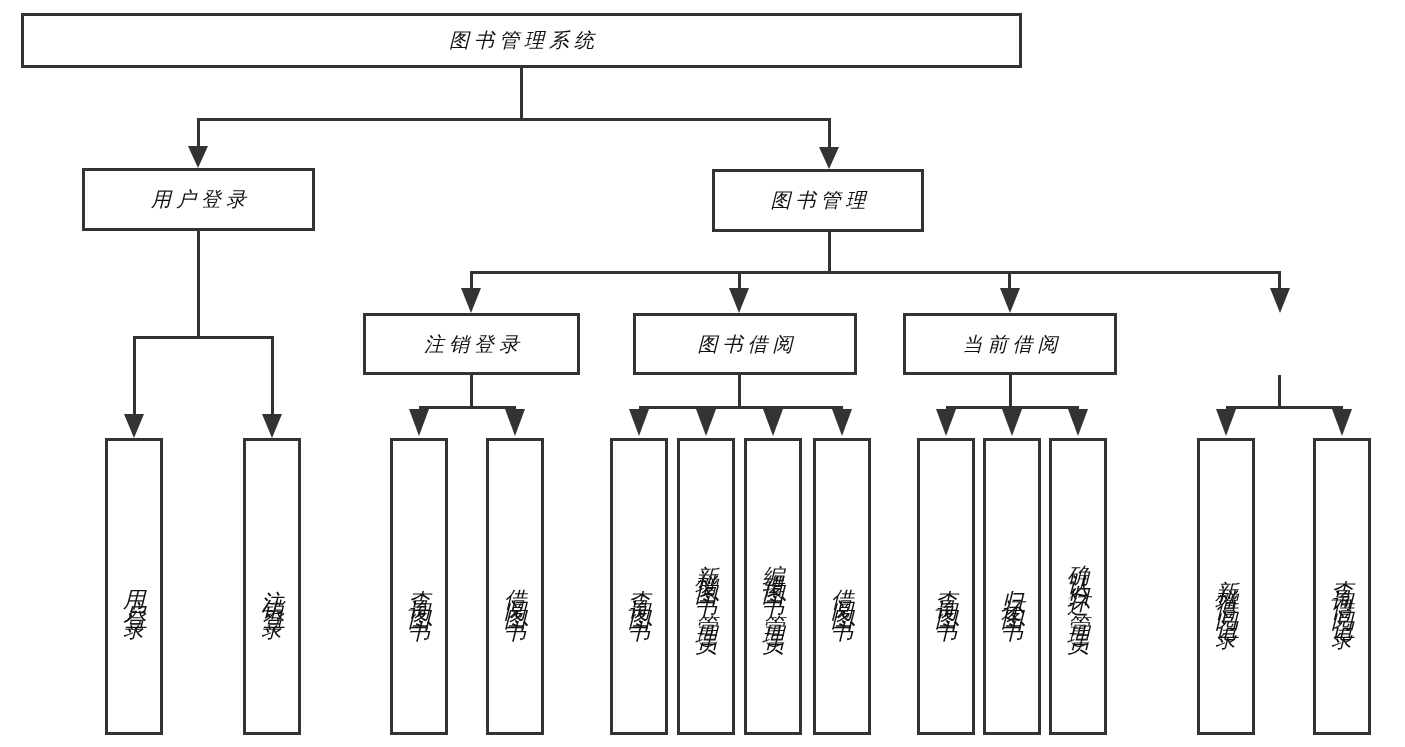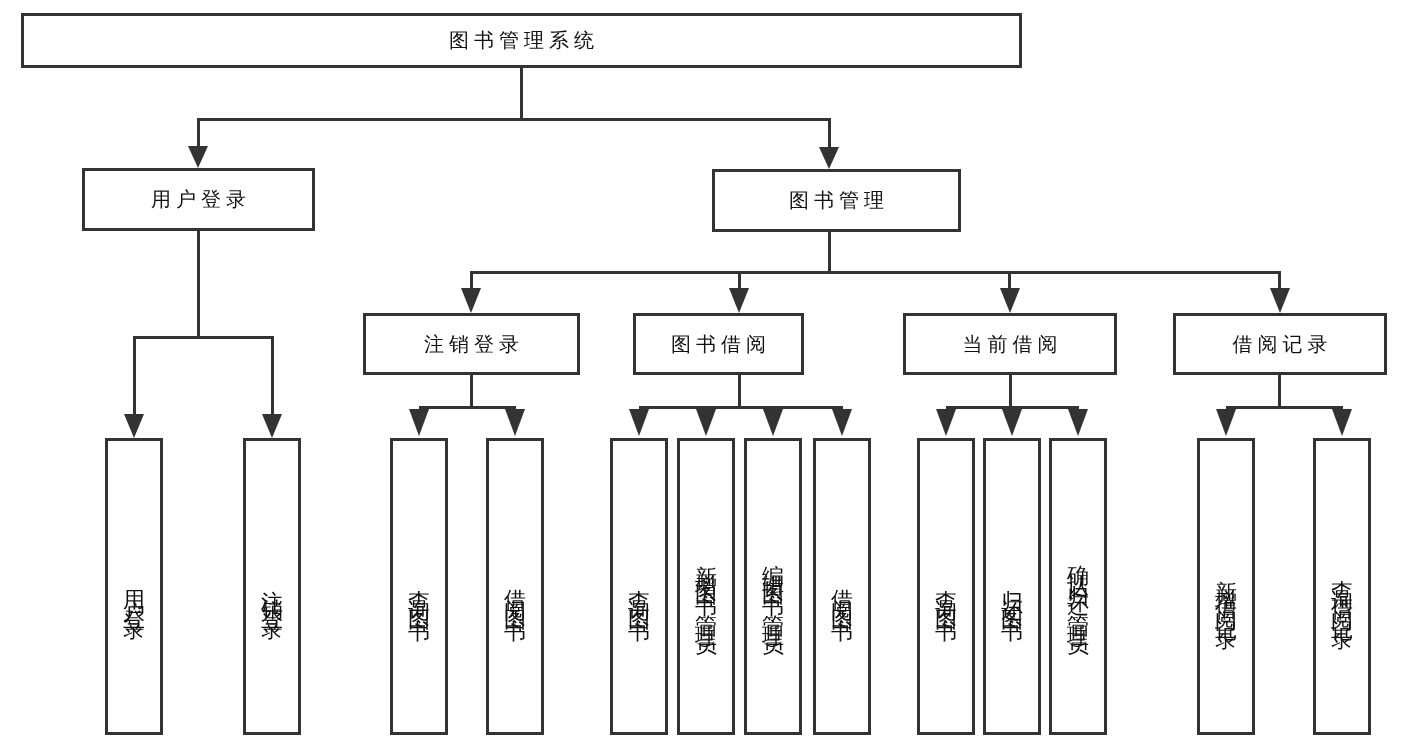--- a/index.html
+++ b/index.html
@@ -1,20 +1,21 @@
 <!DOCTYPE html>
 <html style="--line: #333333; --text: #111111; --muted: #b4b4b4; --bg: #ffffff;"><head>
 <meta charset="utf-8">
 <style>
   html,body{margin:0;padding:0;background:#fff;}
   .canvas{
     position:relative;width:1405px;height:747px;overflow:hidden;
     background:var(--bg,#ffffff);
     font-family:"Liberation Sans","DejaVu Sans",sans-serif;
     color:var(--text,#111111);
+    font-style:italic;
   }
   .box{
     position:absolute;box-sizing:border-box;
     border:3px solid var(--line,#333333);
     background:#fff;
     display:flex;align-items:center;justify-content:center;
     text-align:center;
   }
   .h-label{font-size:20px;letter-spacing:5px;margin-right:-5px;white-space:nowrap;}
   .leaf{top:438px;width:58px;height:297px;}
@@ -89,35 +90,32 @@
   <div class="arrow" style="left:1216px;top:409px"></div>
   <div class="arrow" style="left:1332px;top:409px"></div>
 
   <div class="box" style="left:21px;top:13px;width:1001px;height:55px">
     <span class="h-label">图书管理系统</span>
   </div>
 
   <div class="box" style="left:82px;top:168px;width:233px;height:63px">
     <span class="h-label">用户登录</span>
   </div>
-  <div class="box" style="left:712px;top:169px;width:249px;height:63px">
+  <div class="box" style="left:712px;top:169px;width:212px;height:63px">
     <span class="h-label">图书管理</span>
   </div>
 
   <div class="box" style="left:363px;top:313px;width:217px;height:62px">
     <span class="h-label">注销登录</span>
   </div>
-  <div class="box" style="left:633px;top:313px;width:171px;height:62px">
+  <div class="box" style="left:633px;top:313px;width:224px;height:62px">
     <span class="h-label">图书借阅</span>
   </div>
   <div class="box" style="left:903px;top:313px;width:214px;height:62px">
     <span class="h-label">当前借阅</span>
-  </div>
-  <div class="box" style="left:1173px;top:313px;width:214px;height:62px">
-    <span class="h-label">借阅记录</span>
   </div>
 
   <div class="box leaf" style="left:105px">
     <span class="v-label">用户登录</span>
   </div>
   <div class="box leaf" style="left:243px">
     <span class="v-label">注销登录</span>
   </div>
   <div class="box leaf" style="left:390px">
     <span class="v-label">查询图书</span>

